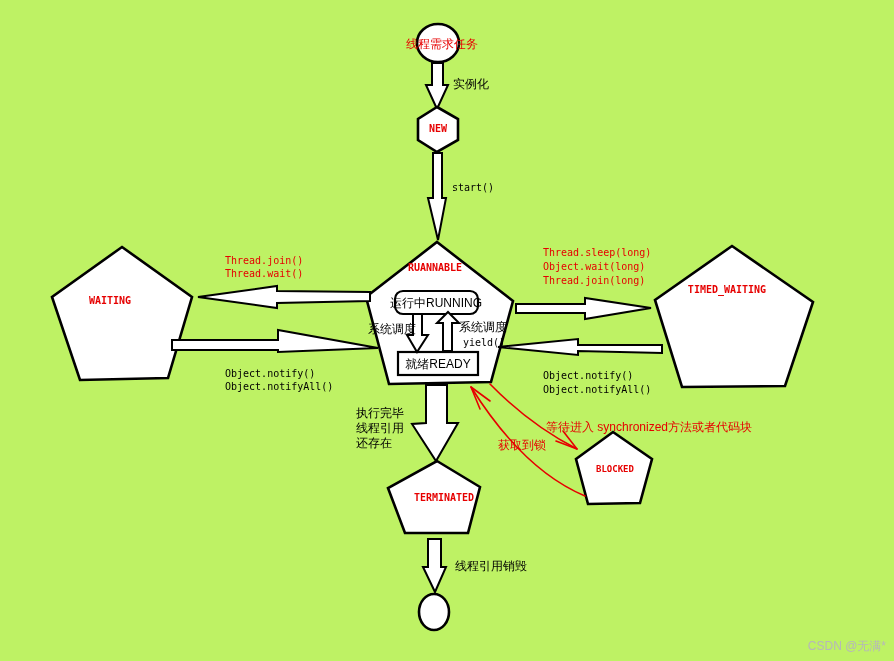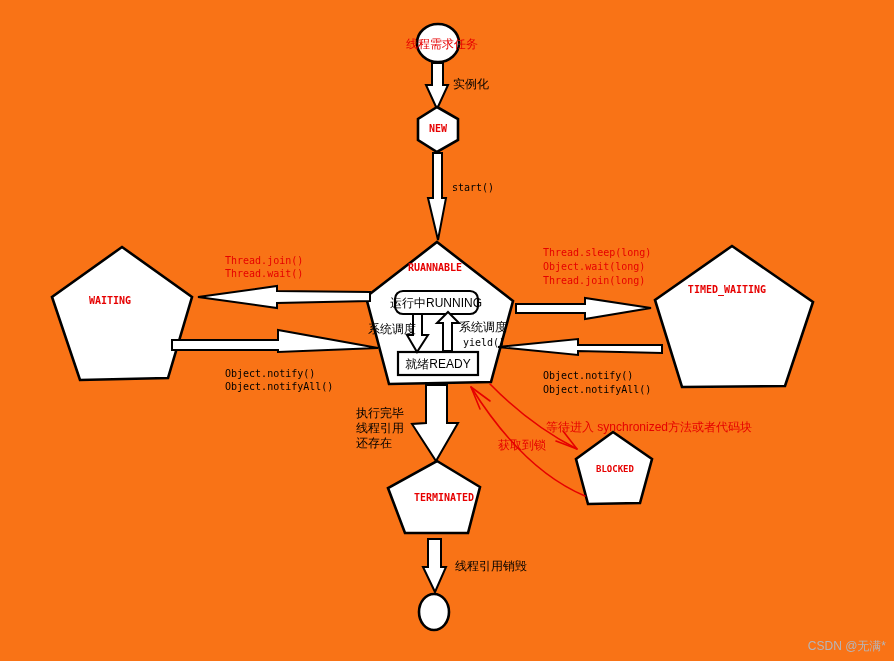--- a/index.html
+++ b/index.html
@@ -1,16 +1,16 @@
 <!DOCTYPE html>
 <html><head>
 <meta charset="utf-8">
 <style>
   html,body{margin:0;padding:0;background:#ffffff;}
-  #stage{position:relative;width:894px;height:661px;background:#f97316;overflow:hidden;}
+  #stage{position:relative;width:894px;height:661px;background:#bef264;overflow:hidden;}
   svg{display:block;}
   .shape{fill:#ffffff;stroke:#000000;stroke-width:2.6;stroke-linejoin:miter;}
   .box{fill:#ffffff;stroke:#000000;stroke-width:2.2;}
   .arrow{fill:#ffffff;stroke:#000000;stroke-width:2;stroke-linejoin:miter;}
   .redline{fill:none;stroke:#e60000;stroke-width:1.6;stroke-linecap:round;}
   text{font-family:"Liberation Sans","DejaVu Sans",sans-serif;font-size:12px;fill:#000000;}
   .code{font-family:"DejaVu Sans Mono","Liberation Mono",monospace;font-size:10px;}
   .state{font-family:"DejaVu Sans Mono","Liberation Mono",monospace;font-size:10px;font-weight:bold;fill:#e60000;}
   .sm{font-size:9px;}
   .red{fill:#e60000;}

